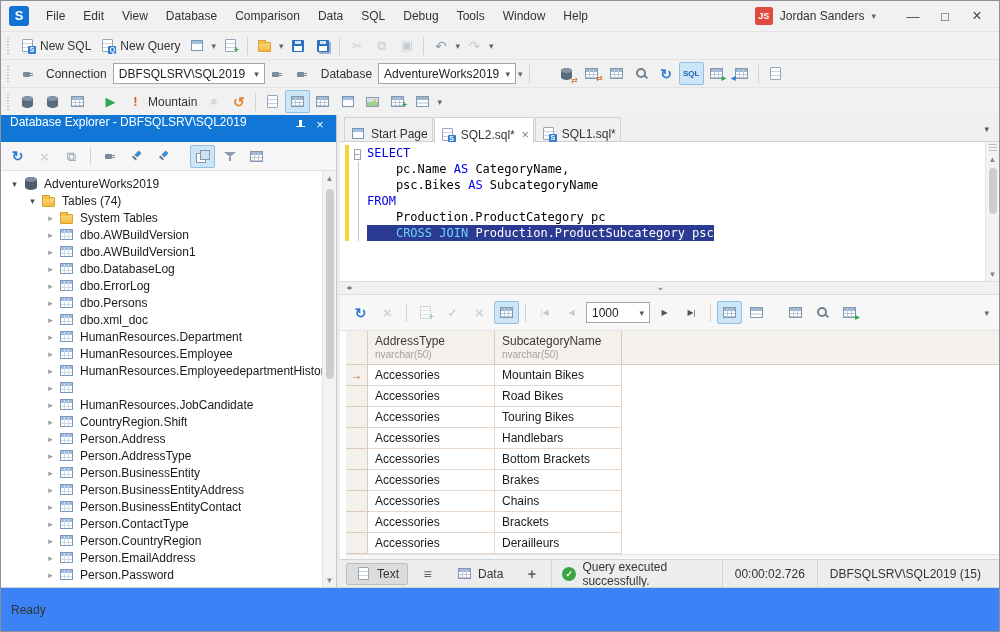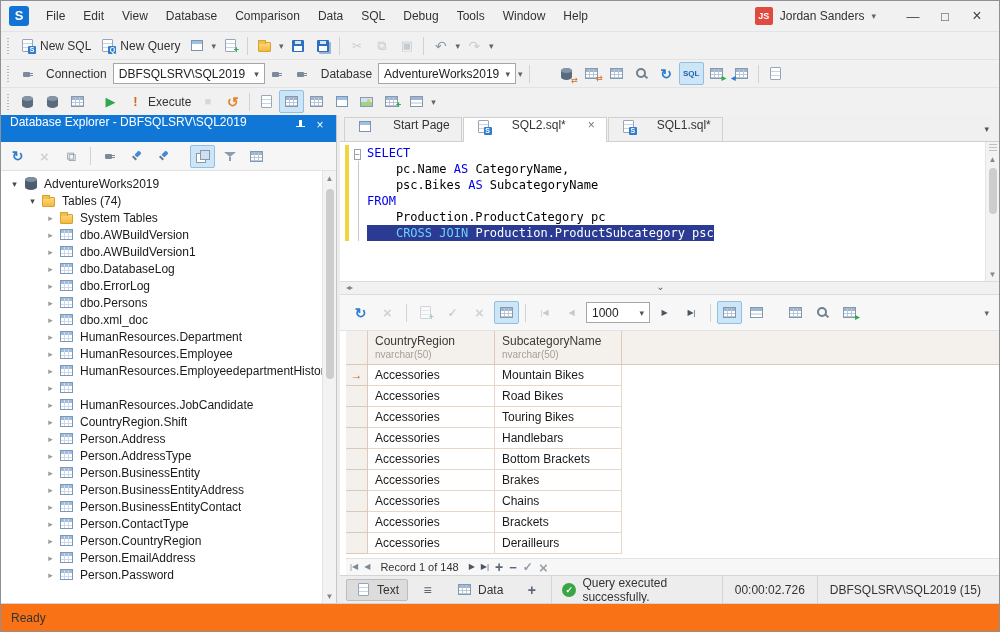--- a/index.html
+++ b/index.html
@@ -97,21 +97,21 @@
   .expander.closed{color:#9a9a9a}
   .tree-label{margin-left:5px;color:#1a1a1a;overflow:hidden;text-overflow:clip}
   .scrollbar-v{position:absolute;right:0;top:0;bottom:0;width:14px;background:#f3f3f3;border-left:1px solid #e4e4e4;display:flex;flex-direction:column;align-items:center}
   .sb-arrow{height:14px;width:14px;display:flex;align-items:center;justify-content:center;font-size:8px;color:#888;flex:none}
   .sb-thumb{width:8px;background:#cdcdcd;border-radius:4px;flex:none}
   .sb-fill{flex:1}
 
   
   .workspace{flex:1;display:flex;flex-direction:column;min-width:0;background:#fff}
   .doc-tabs{height:27px;background:#f0f0f0;border-bottom:1px solid #d0d0d0;display:flex;align-items:flex-end;padding:2px 4px 0 4px;flex:none}
-  .doc-tab{height:24px;padding:0 11px;display:flex;align-items:flex-start;gap:20px;background:#f0f0f0;border:1px solid #d0d0d0;border-bottom:none;margin-right:1px;cursor:default}
+  .doc-tab{height:24px;padding:0 4px;display:flex;align-items:flex-end;gap:5px;background:#f0f0f0;border:1px solid #d0d0d0;border-bottom:none;margin-right:1px;cursor:default}
   .doc-tab.active{background:#fff;margin-bottom:-1px;height:25px}
   .doc-tab-label{color:#333;white-space:nowrap}
   .tab-close{color:#777;font-size:12px;margin-left:2px}
   .tab-bar-caret{margin-left:auto;align-self:center;font-size:9px;color:#555;padding:0 6px}
 
   
   .editor{height:139px;position:relative;background:#fff;flex:none;padding:3px 14px 0 5px;overflow:hidden}
   .change-bar{position:absolute;left:5px;top:3px;width:4px;height:96px;background:#f2d53c}
   .editor-lines{margin-left:8px}
   .code-line{display:flex;height:16px;font-family:"DejaVu Sans Mono",monospace;font-size:12px;line-height:16px}
@@ -154,21 +154,21 @@
   .bottom-bar{height:28px;background:#ededed;border-top:1px solid #d5d5d5;display:flex;align-items:center;padding:0 6px;flex:none}
   .b-tab{height:22px;display:flex;align-items:center;gap:5px;padding:0 8px;margin-right:2px;border:1px solid transparent;border-radius:2px;cursor:default}
   .b-tab.active{background:#dcdcdc;border-color:#bdbdbd}
   .b-tab-label{color:#333}
   .status-msg{display:flex;align-items:center;gap:6px;padding:0 10px;border-left:1px solid #d5d5d5;height:100%;color:#333}
   .ok-circle{width:14px;height:14px;border-radius:50%;background:#3aa544;color:#fff;font-size:9px;font-weight:bold;display:flex;align-items:center;justify-content:center;flex:none}
   .flex-sp{flex:1}
   .status-seg{padding:0 12px;border-left:1px solid #d5d5d5;height:100%;display:flex;align-items:center;color:#333;white-space:nowrap}
 
   
-  .statusbar{height:28px;background:#f97316;border-top:1px solid #d5d5d5;display:flex;align-items:center;padding:0 10px;flex:none;color:#333}
+  .statusbar{height:44px;background:#3b82f6;border-top:1px solid #d5d5d5;display:flex;align-items:center;padding:0 10px;flex:none;color:#333}
 </style>
 </head>
 <body>
 
 <div class="col">
 
   <div class="menubar">
     <div class="logo">S</div>
     <div id="menu-items" style="display:flex">
         <span class="menu-item">File</span>
@@ -346,21 +346,21 @@
         <span class="icon">
           <span class="ic ic-grid"></span>
         </span>
       </span>
       <span style="width: 8px;"></span>
       <span class="tb-btn">
         <span class="icon" style="color: rgb(46, 168, 77); font-size: 13px;">▶</span>
       </span>
       <span class="tb-btn">
         <span class="icon" style="color: rgb(201, 106, 40); font-size: 13px; font-weight: bold;">!</span>
-        <span class="tb-btn-label">Execute</span>
+        <span class="tb-btn-label">Mountain</span>
       </span>
       <span class="tb-btn disabled">
         <span class="icon" style="color: rgb(174, 182, 190); font-size: 11px;">■</span>
       </span>
       <span class="tb-btn">
         <span class="icon" style="color: rgb(224, 134, 46); font-size: 14px; font-weight: bold;">↺</span>
       </span>
       <span class="tb-sep"></span>
       <span class="tb-btn">
         <span class="icon">
@@ -771,21 +771,21 @@
               <span class="ic ic-grid arrow-green"></span>
             </span>
           </span>
           <span class="tb-caret" style="margin-left: auto;">▾</span>
         </div>
 
       <div class="grid-area">
         <div class="grid-header" id="grid-header">
             <div class="gh-ind"></div>
             <div class="gh-cell">
-              <div class="gh-name">CountryRegion</div>
+              <div class="gh-name">AddressType</div>
               <div class="gh-type">nvarchar(50)</div>
             </div>
             <div class="gh-cell">
               <div class="gh-name">SubcategoryName</div>
               <div class="gh-type">nvarchar(50)</div>
             </div>
             <div class="gh-fill"></div>
           </div>
         <div id="grid-rows">
             <div class="grid-row">

